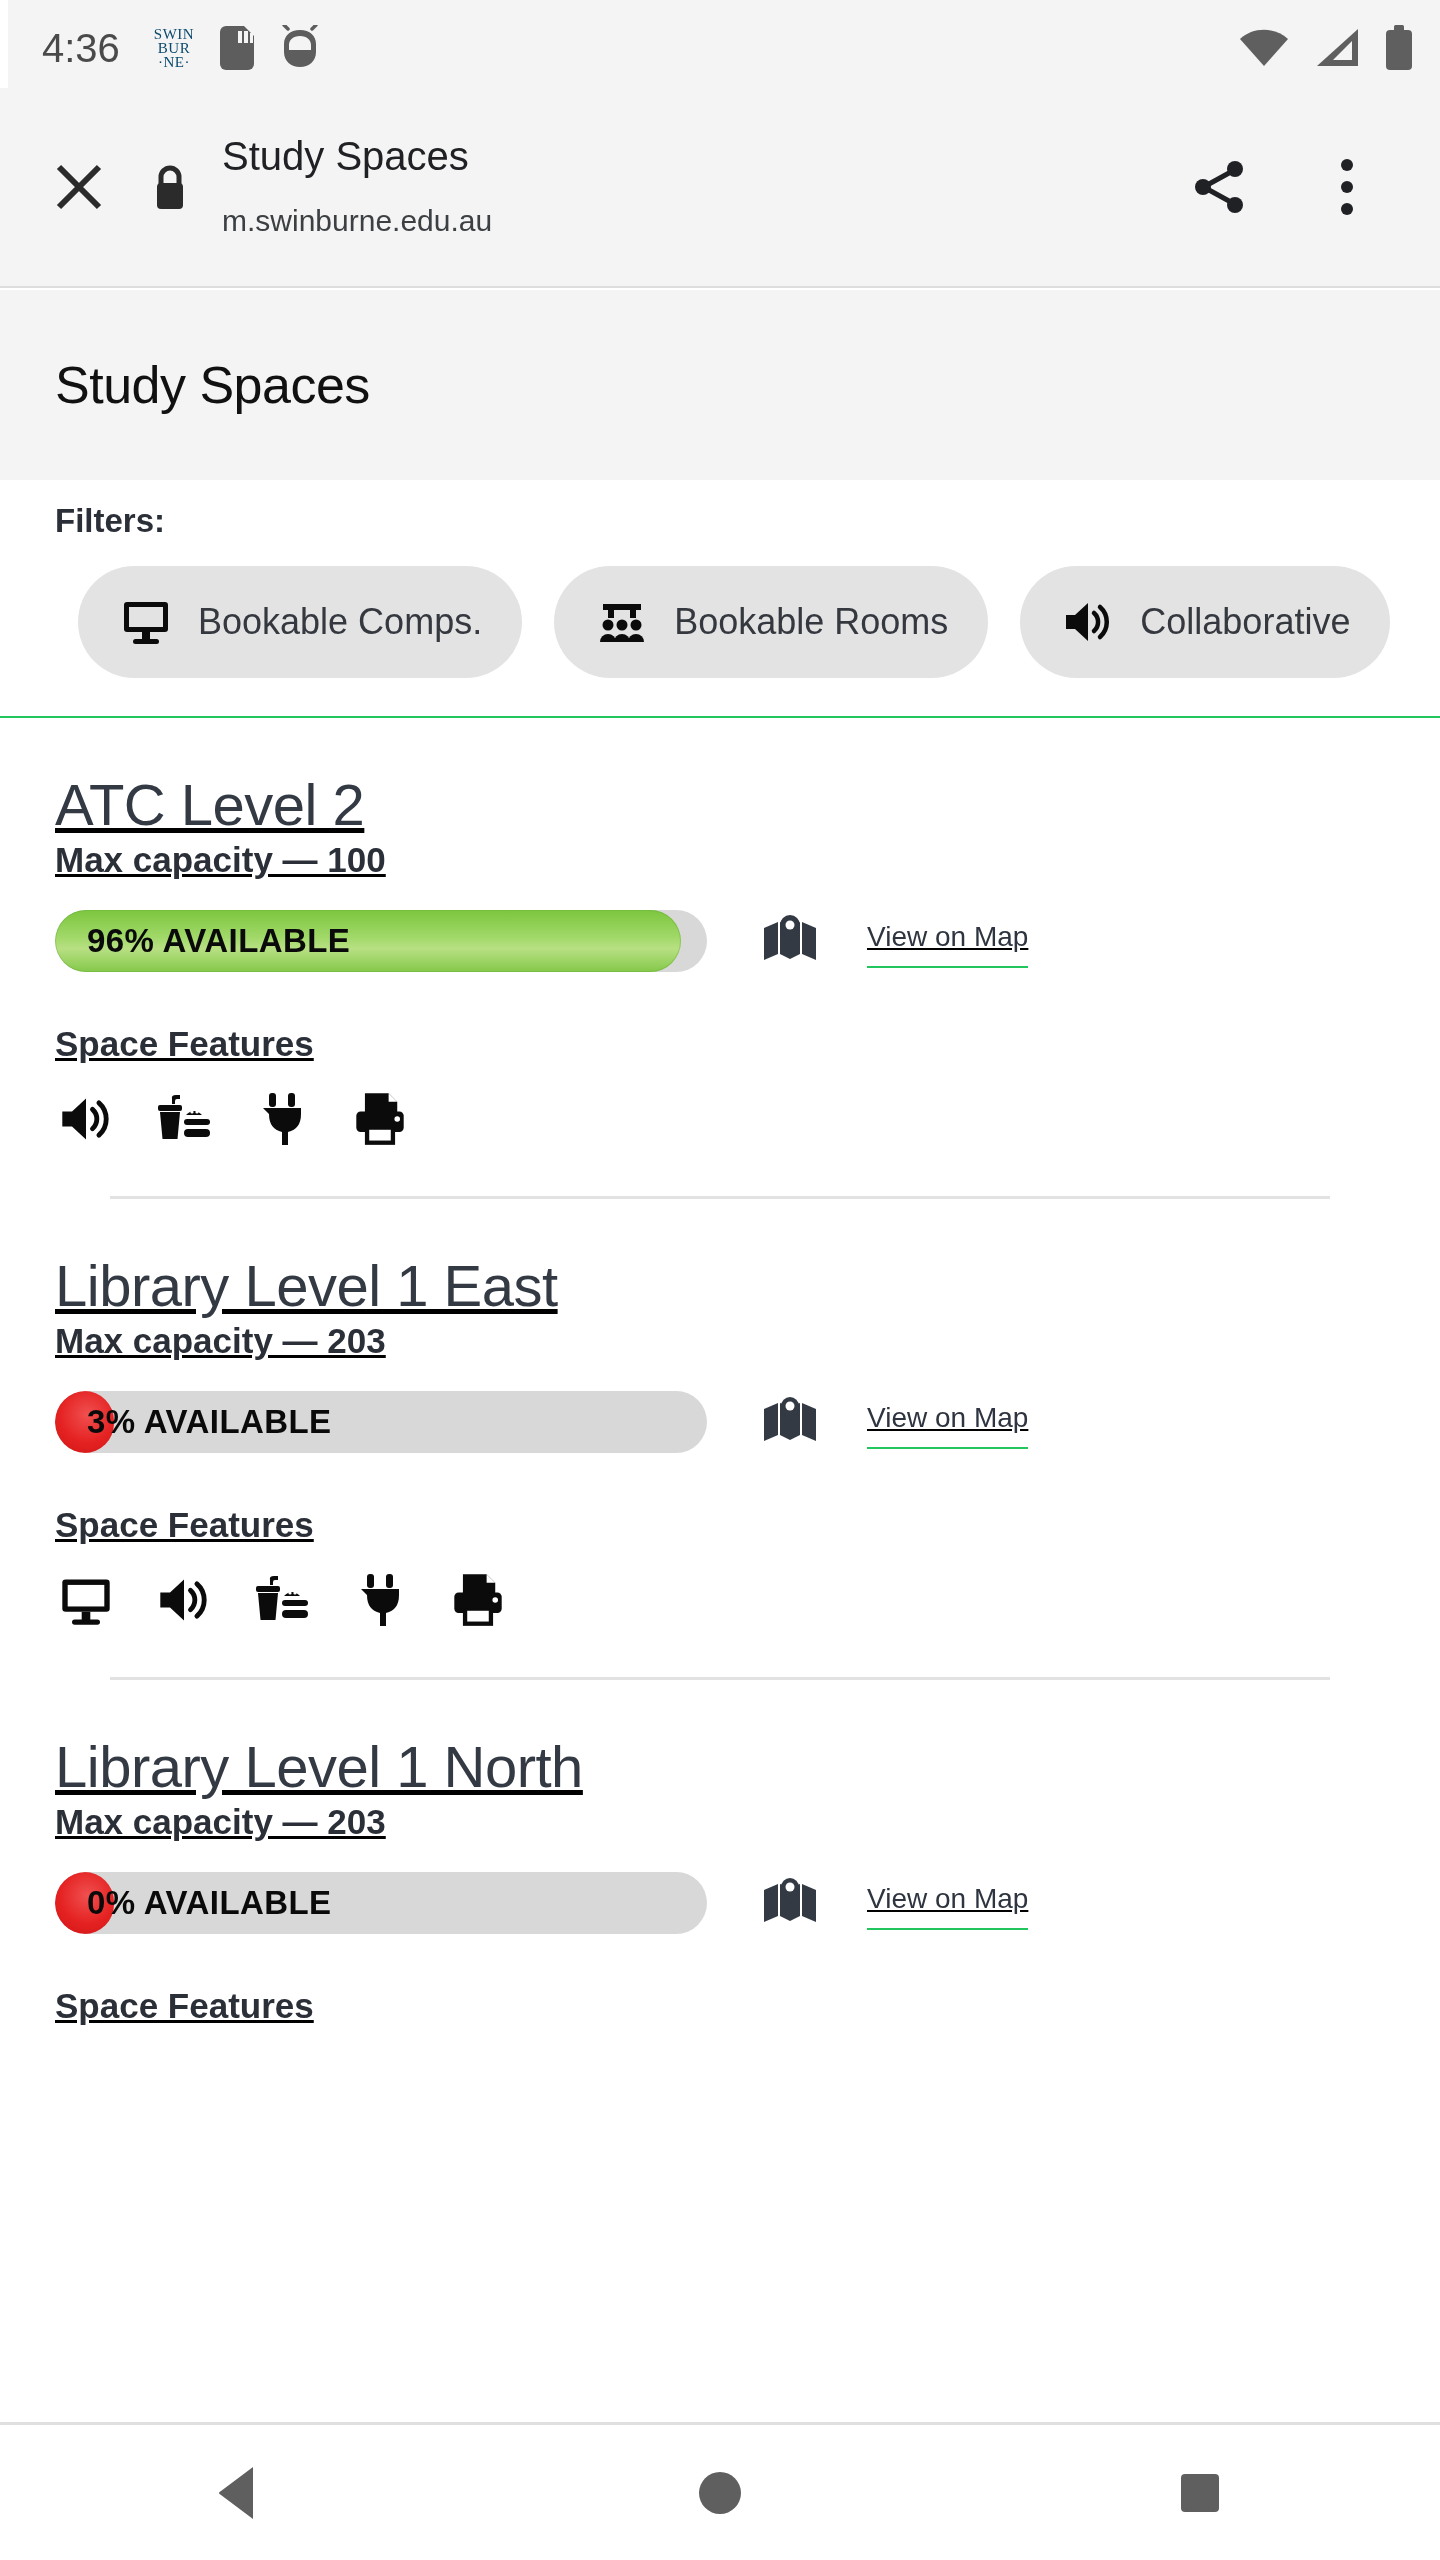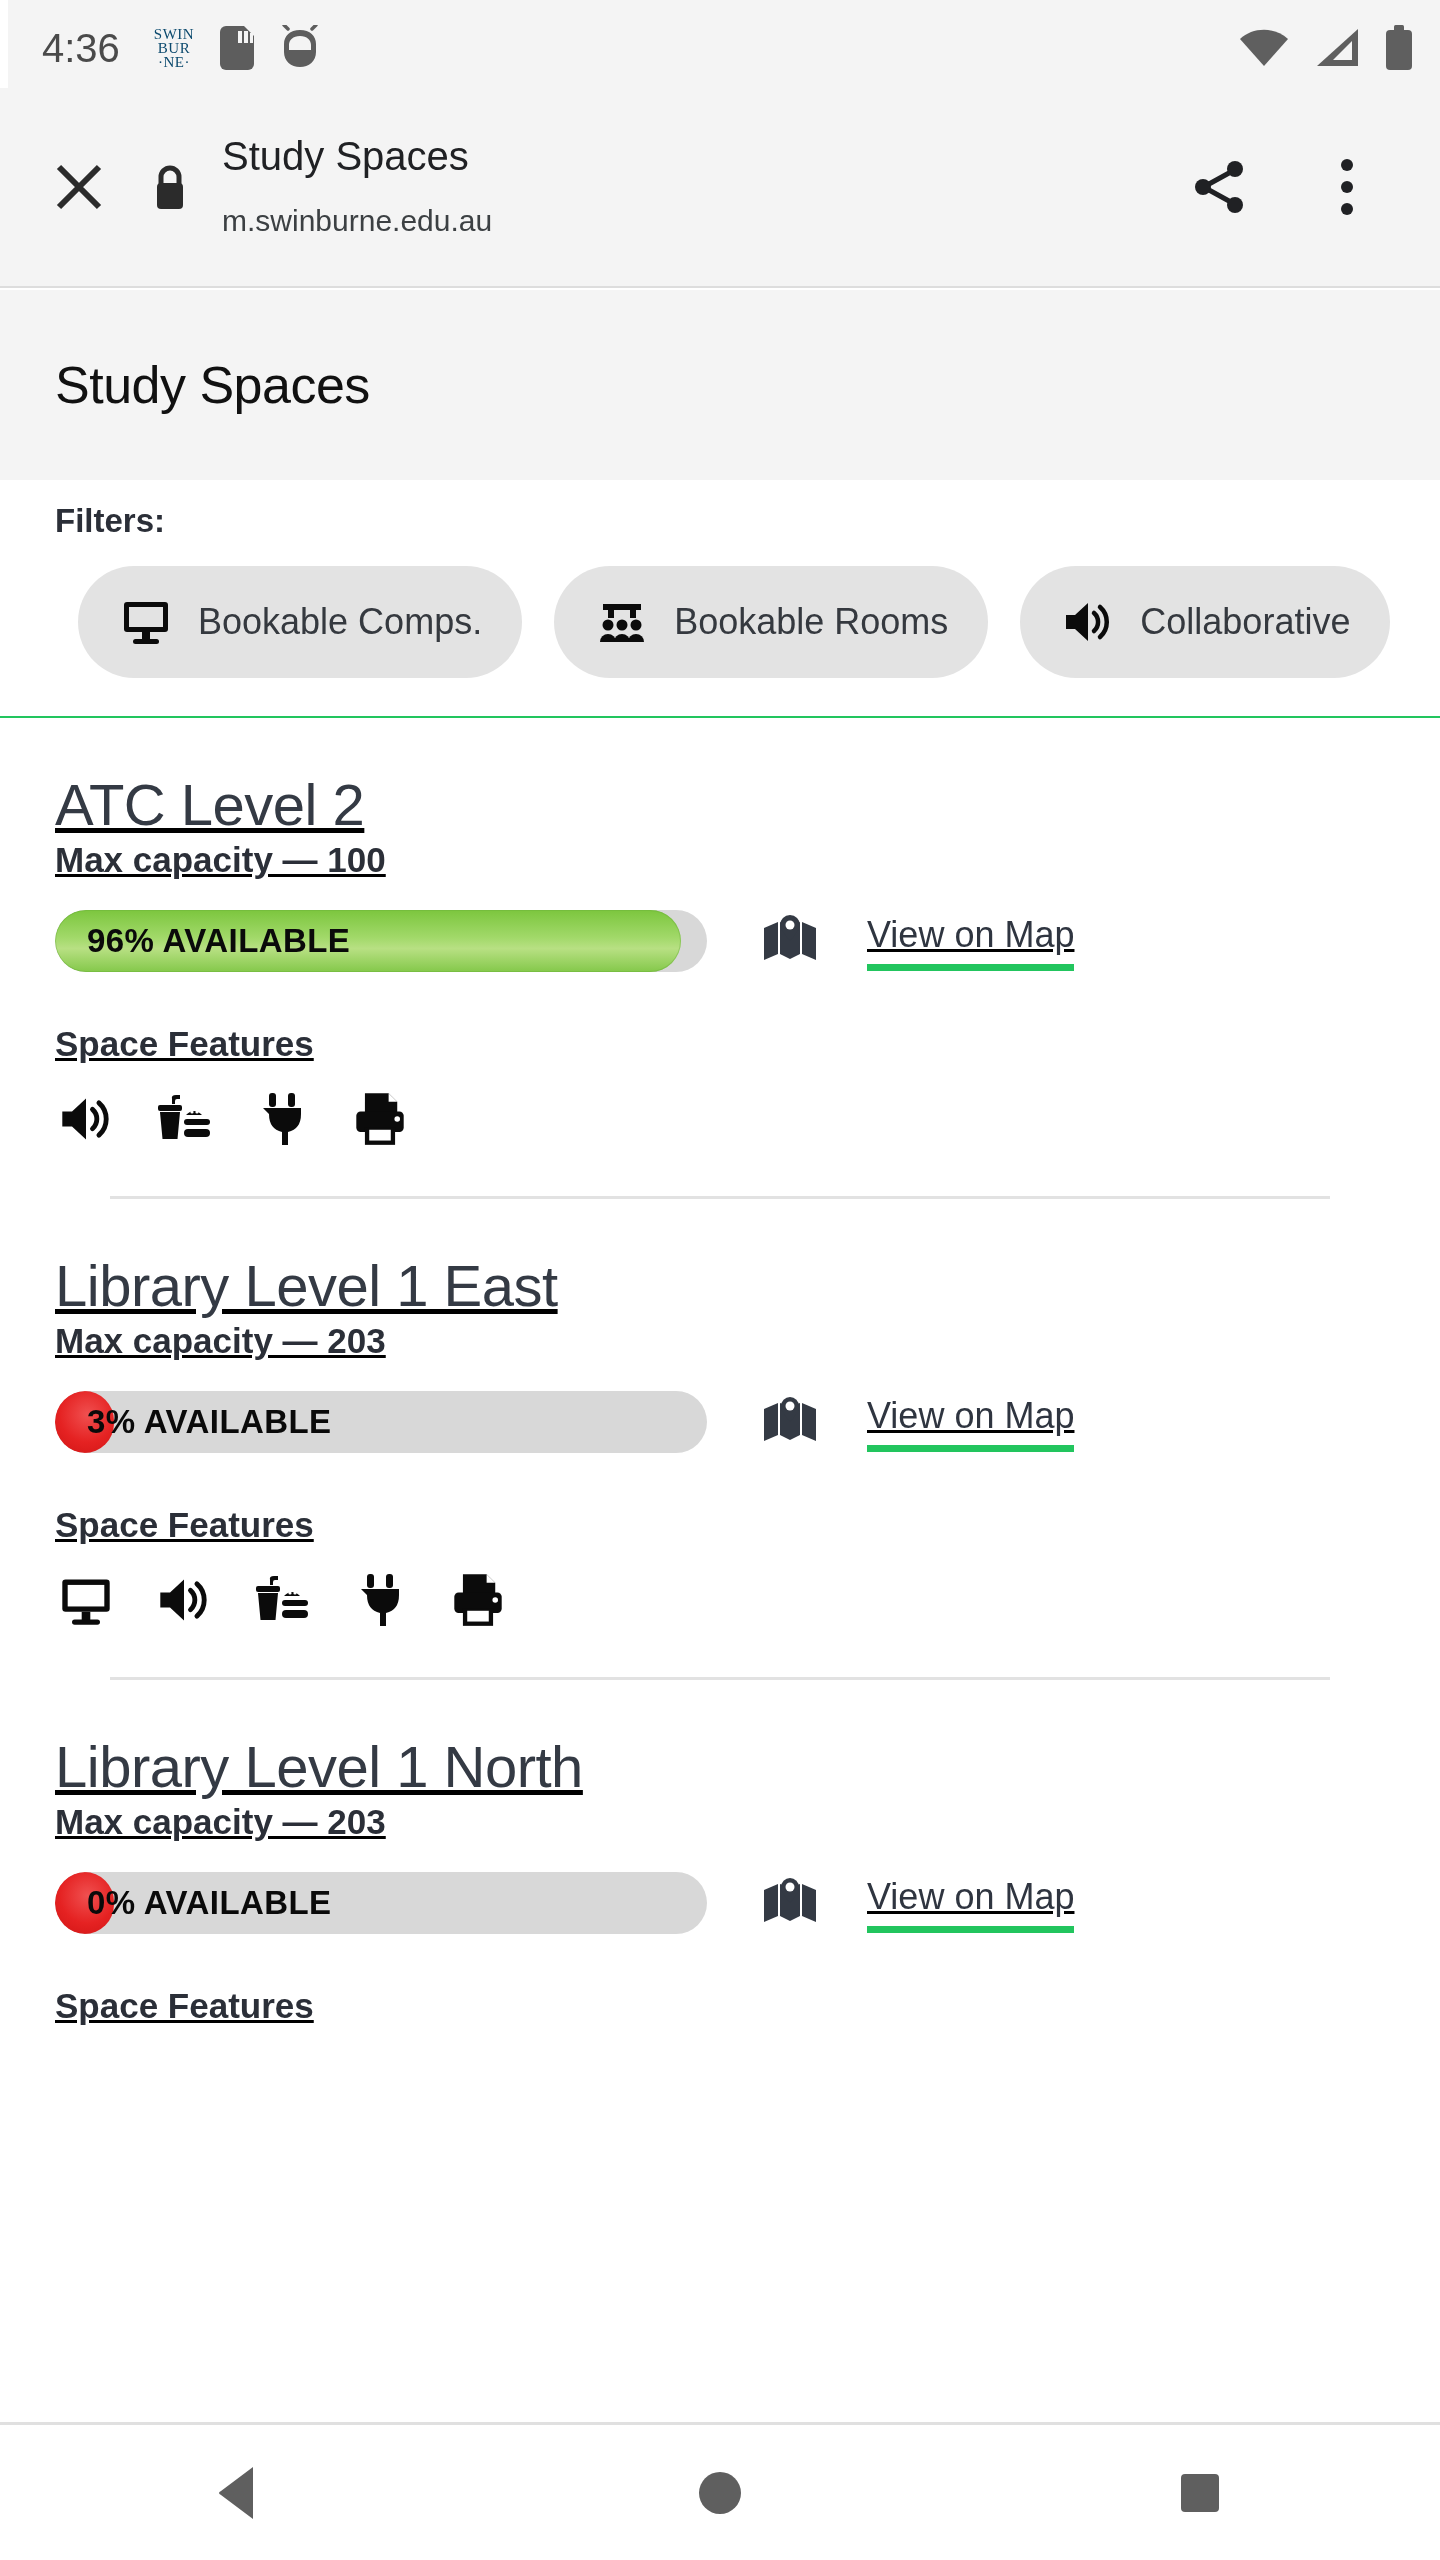--- a/index.html
+++ b/index.html
@@ -80,22 +80,22 @@
   }
   .bar-fill.red{
     background:radial-gradient(circle at 55% 38%, #f05050 0%, #e52222 55%, #cf1414 100%);
   }
   .bar-text{
     position:absolute; left:32px; top:0; height:62px; display:flex; align-items:center;
     font-size:33px; font-weight:700; color:#0a0a0a; letter-spacing:0.4px; white-space:nowrap;
   }
   .map-ic{ width:62px; height:62px; margin-left:52px; flex:none; display:flex; align-items:center; justify-content:center; }
   .map-link{
-    margin-left:46px; font-size:36px; color:#2f3540;
-    border-bottom:7px solid #22c55e; padding-bottom:6px; line-height:46px;
+    margin-left:46px; font-size:28px; color:#2f3540;
+    border-bottom:2px solid #22c55e; padding-bottom:6px; line-height:46px;
   }
   .feat-label{ font-size:35px; font-weight:700; color:#2b2f38; margin-top:52px; }
   .feat-row{ display:flex; gap:36px; margin-top:24px; }
   .feat-ic{ width:62px; height:62px; display:flex; align-items:center; justify-content:center; flex:none; }
   .divider{ height:3px; background:#e2e2e2; margin:46px 55px 0 55px; }
 
   
   .navbar{
     position:absolute; bottom:0; left:0; width:1440px; height:138px;
     background:#ffffff; border-top:3px solid #e0e0e0;

